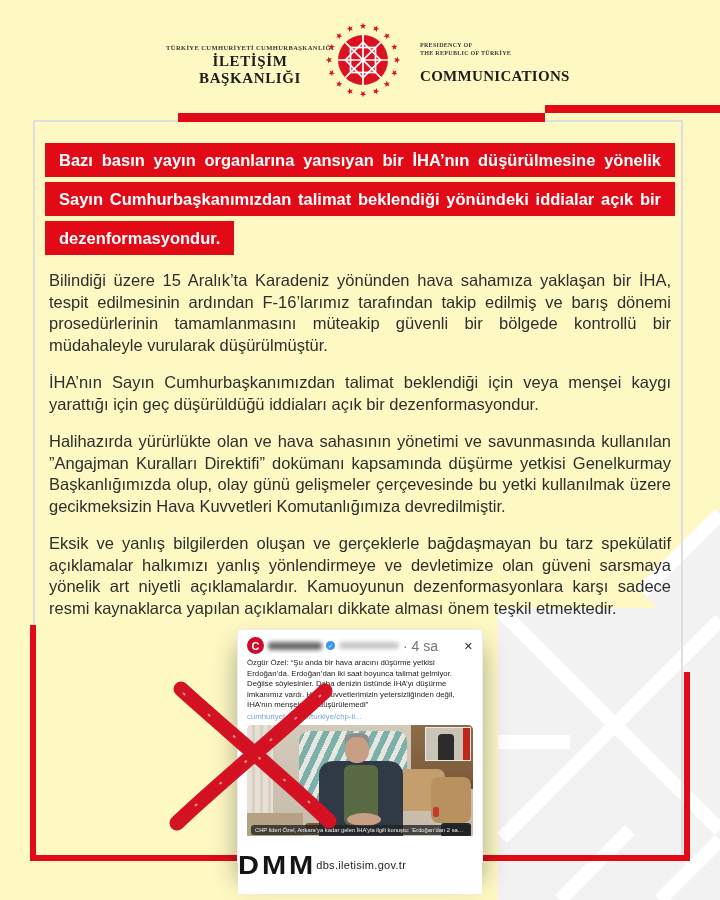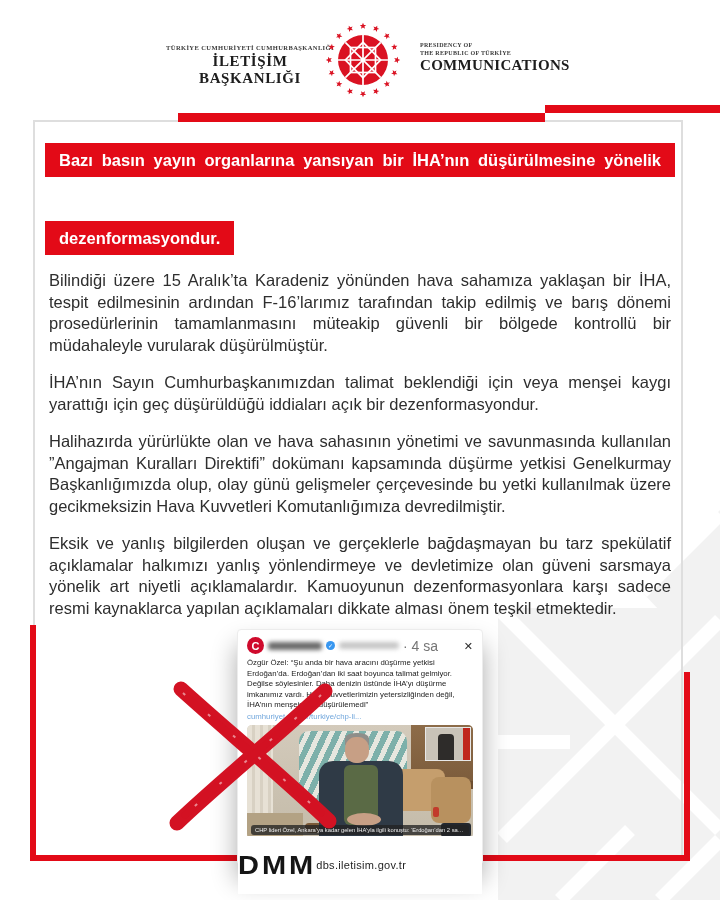--- a/index.html
+++ b/index.html
@@ -1,16 +1,16 @@
 <!DOCTYPE html>
 <html><head>
 <meta charset="utf-8">
 <style>
   html,body{margin:0;padding:0;background:#888;}
-  .canvas{position:relative;width:720px;height:900px;margin:0 auto;background:#ffffff;overflow:hidden;
+  .canvas{position:relative;width:720px;height:900px;margin:0 auto;background:#fef9c3;overflow:hidden;
           font-family:"Liberation Sans", sans-serif;}
   
   .wm{position:absolute;right:0;bottom:0;width:310px;height:590px;z-index:0;}
   
   .hdr-left{position:absolute;top:44px;left:165px;width:170px;text-align:center;color:#1d1d1d;
             font-family:"Liberation Serif", serif;z-index:2;}
   .hdr-left .small{font-size:6.5px;letter-spacing:.4px;font-weight:bold;color:#3a3a3a;}
   .hdr-left .big{font-size:15px;font-weight:bold;letter-spacing:.6px;margin-top:2px;}
   .emblem{position:absolute;top:18px;left:321px;width:84px;height:84px;z-index:2;}
   .hdr-right{position:absolute;top:42px;left:420px;width:190px;text-align:left;color:#1d1d1d;
@@ -145,24 +145,25 @@
       <use href="#st" transform="rotate(270) translate(0,-34)"></use>
       <use href="#st" transform="rotate(292.5) translate(0,-34)"></use>
       <use href="#st" transform="rotate(315) translate(0,-34)"></use>
       <use href="#st" transform="rotate(337.5) translate(0,-34)"></use>
     </g>
   </svg>
 
   <div class="hdr-right">
     <div class="small">PRESIDENCY OF</div>
     <div class="small">THE REPUBLIC OF TÜRKİYE</div>
-    <div class="big" style="margin-top:0;">COMMUNICATIONS</div>
+    <div class="big" style="margin-top:11px;">COMMUNICATIONS</div>
   </div>
 
   <div class="strip strip1 justify">Bazı basın yayın organlarına yansıyan bir İHA’nın düşürülmesine yönelik</div>
+  <div class="strip strip2 justify">Sayın Cumhurbaşkanımızdan talimat beklendiği yönündeki iddialar açık bir</div>
   <div class="strip strip3">dezenformasyondur.</div>
 
   <div class="bodytext">
     <p>Bilindiği üzere 15 Aralık’ta Karadeniz yönünden hava sahamıza yaklaşan bir İHA, tespit edilmesinin ardından F-16’larımız tarafından takip edilmiş ve barış dönemi prosedürlerinin tamamlanmasını müteakip güvenli bir bölgede kontrollü bir müdahaleyle vurularak düşürülmüştür.</p>
     <p>İHA’nın Sayın Cumhurbaşkanımızdan talimat beklendiği için veya menşei kaygı yarattığı için geç düşürüldüğü iddiaları açık bir dezenformasyondur.</p>
     <p>Halihazırda yürürlükte olan ve hava sahasının yönetimi ve savunmasında kullanılan ”Angajman Kuralları Direktifi” dokümanı kapsamında düşürme yetkisi Genelkurmay Başkanlığımızda olup, olay günü gelişmeler çerçevesinde bu yetki kullanılmak üzere gecikmeksizin Hava Kuvvetleri Komutanlığımıza devredilmiştir.</p>
     <p>Eksik ve yanlış bilgilerden oluşan ve gerçeklerle bağdaşmayan bu tarz spekülatif açıklamalar halkımızı yanlış yönlendirmeye ve devletimize olan güveni sarsmaya yönelik art niyetli açıklamalardır. Kamuoyunun dezenformasyonlara karşı sadece resmi kaynaklarca yapılan açıklamaları dikkate alması önem teşkil etmektedir.</p>
   </div>
 
   <div class="tweet">

